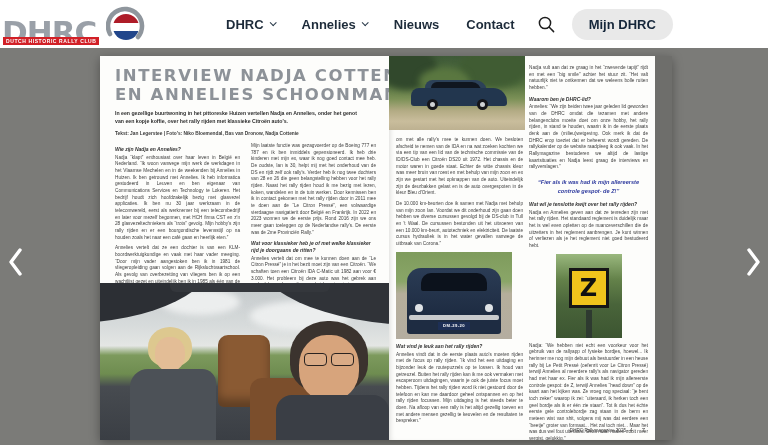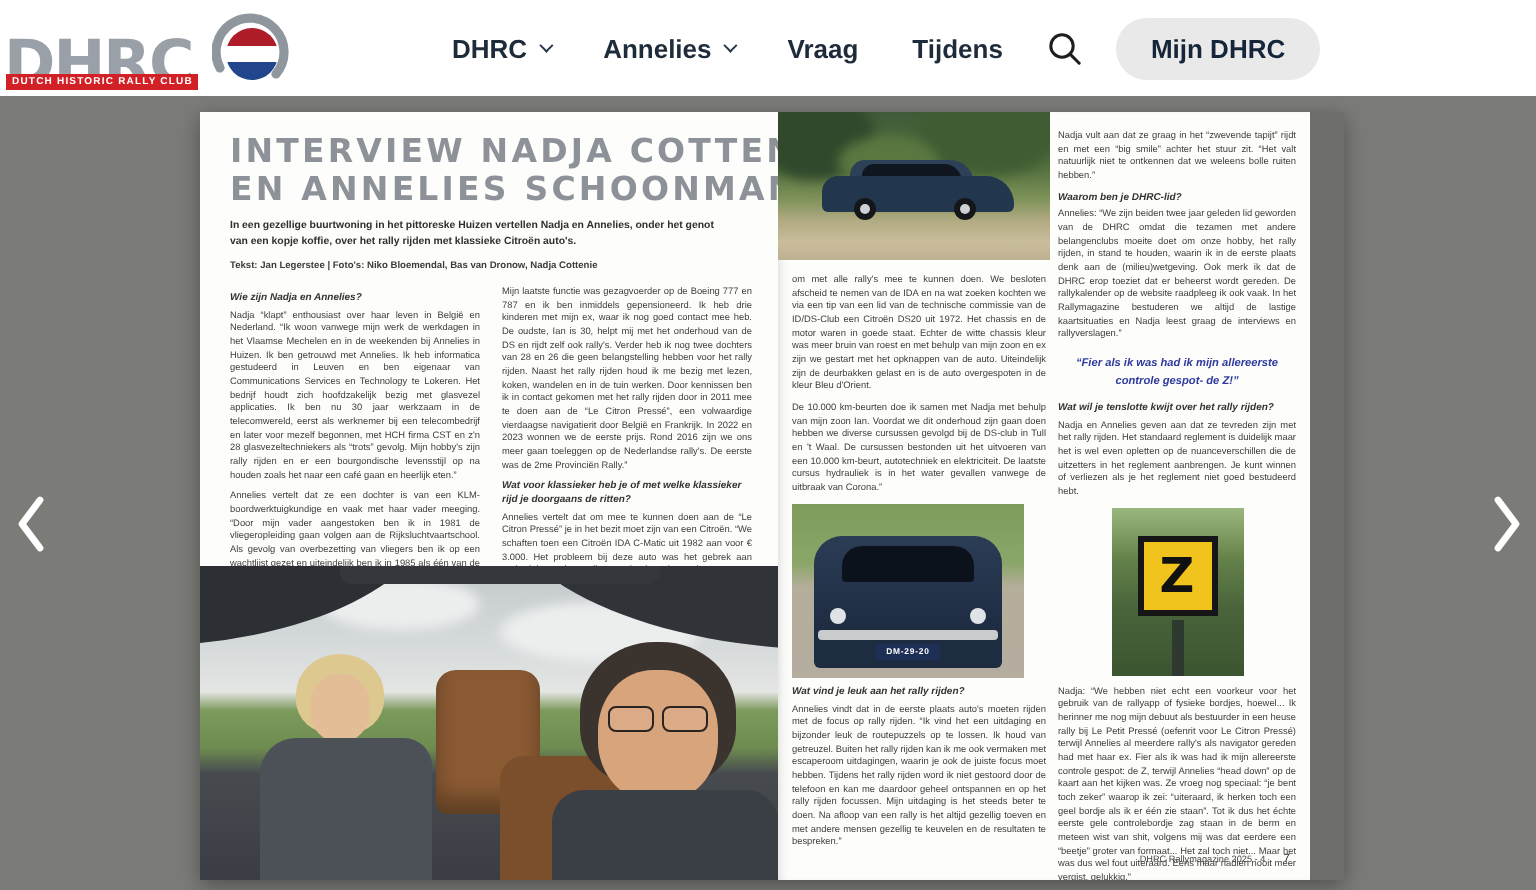--- a/index.html
+++ b/index.html
@@ -158,24 +158,24 @@
   <nav class="nav">
     <div class="nav-item">
       <span>DHRC</span>
       <span class="caret"></span>
     </div>
     <div class="nav-item">
       <span>Annelies</span>
       <span class="caret"></span>
     </div>
     <div class="nav-item">
-      <span>Vraag</span>
+      <span>Nieuws</span>
     </div>
     <div class="nav-item">
-      <span>Tijdens</span>
+      <span>Contact</span>
     </div>
   </nav>
 
   <div class="search-btn">
     <svg width="19" height="19" viewBox="0 0 19 19">
       <circle cx="8" cy="8" r="5.6" fill="none" stroke="#1e1e1e" stroke-width="1.5"></circle>
       <line x1="12.3" y1="12.3" x2="16.6" y2="16.6" stroke="#1e1e1e" stroke-width="1.5" stroke-linecap="round"></line>
     </svg>
   </div>
 

